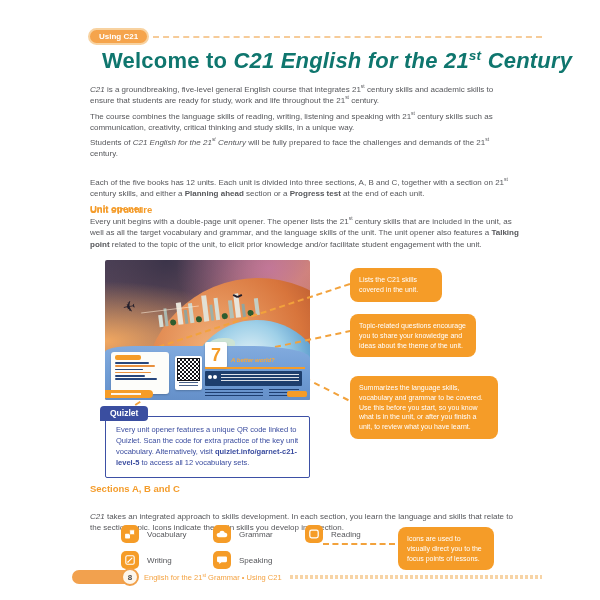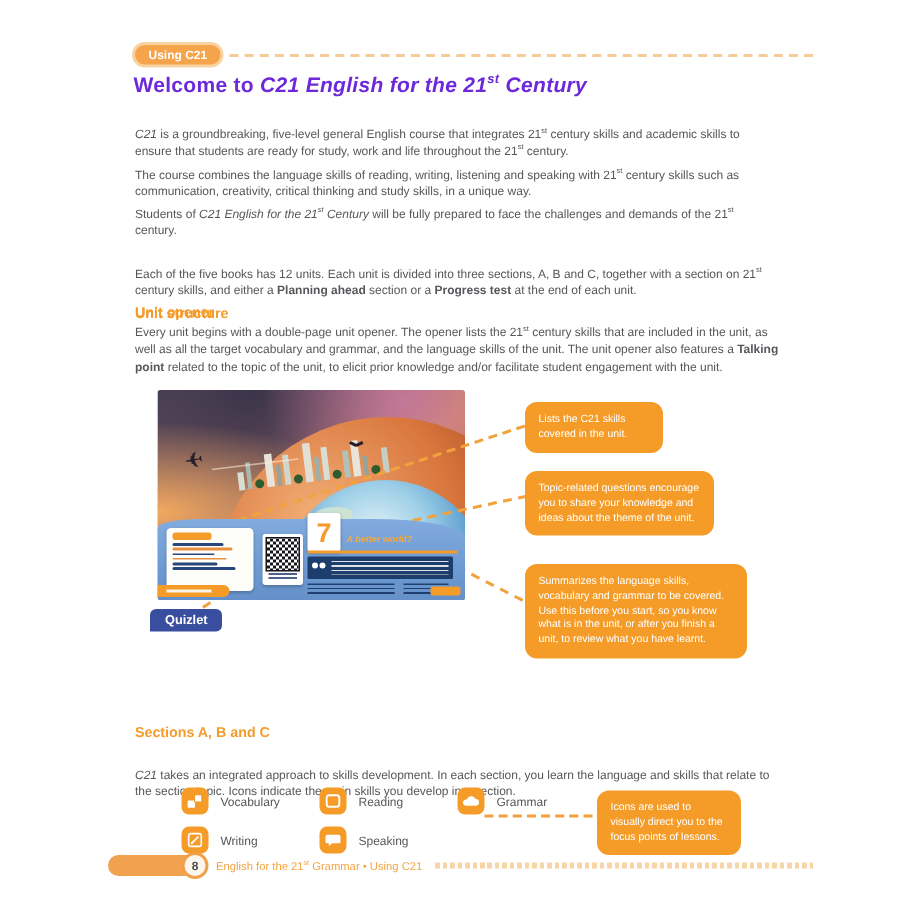--- a/index.html
+++ b/index.html
@@ -9,21 +9,21 @@
   .it{font-style:italic}
   .bd{font-weight:700}
   sup{font-size:62%;line-height:0;vertical-align:super}
 
   
   .top-row{left:88px;top:27px;right:58px;height:18px;display:flex;align-items:center;}
   .top-tab{background:#f5a44c;border:2px solid #f8d2a0;border-radius:10px;color:#ffffff;
            font-size:8px;font-weight:700;padding:2px 9px;white-space:nowrap;}
   .top-dash{flex:1;border-top:2px dashed #f6cb98;margin-left:4px;margin-top:1px;}
 
-  h1{left:89px;top:48px;margin:0;font-size:14px;font-weight:700;color:#6d28d9;letter-spacing:.2px;}
+  h1{left:102px;top:48px;margin:0;font-size:22px;font-weight:700;color:#0f766e;letter-spacing:.2px;}
   .body-p{width:424px;font-size:8px;line-height:1.42;margin:0;}
   .subhead{margin:0;font-size:9.5px;font-weight:700;color:#f49c2b;}
 
   
   .figure{left:90px;top:258px;width:448px;height:224px;}
   .artwork{position:absolute;left:15px;top:2px;width:205px;height:140px;border-radius:2px;overflow:hidden;
     background:
       radial-gradient(ellipse at 80% 6%, rgba(198,120,162,.85) 0%, rgba(198,120,162,0) 40%),
       radial-gradient(ellipse at 0% 58%, rgba(248,172,96,.95) 0%, rgba(248,172,96,0) 52%),
       radial-gradient(ellipse at 30% 0%, rgba(56,50,72,.95) 0%, rgba(56,50,72,0) 55%),
@@ -182,51 +182,52 @@
     <div class="conn" style="left:50px;top:94px;width:221px;transform:rotate(-18.2deg);"></div>
     <div class="conn" style="left:185px;top:88px;width:78px;transform:rotate(-12deg);"></div>
     <div class="conn" style="left:205px;top:114px;width:60px;transform:rotate(27deg);"></div>
     <div class="conn" style="left:36px;top:152px;width:17px;transform:rotate(-33deg);"></div>
 
     <div class="callout" style="left:260px;top:10px;width:92px;">Lists the C21 skills covered in the unit.</div>
     <div class="callout" style="left:260px;top:56px;width:126px;">Topic-related questions encourage you to share your knowledge and ideas about the theme of the unit.</div>
     <div class="callout" style="left:260px;top:118px;width:148px;">Summarizes the language skills, vocabulary and grammar to be covered. Use this before you start, so you know what is in the unit, or after you finish a unit, to review what you have learnt.</div>
 
     <div class="quizlet-tab">Quizlet</div>
+    <div class="quizlet-box"><span>Every unit opener features a unique QR code linked to Quizlet. Scan the code for extra practice of the key unit vocabulary. Alternatively, visit </span><span class="bd">quizlet.info/garnet-c21-level-5</span><span> to access all 12 vocabulary sets.</span></div>
   </div>
 
   <h2 class="abs subhead" style="left:90px;top:483px;">Sections A, B and C</h2>
   <p class="abs body-p" style="left:90px;top:496px;margin-top:15px;"><span class="it">C21</span><span> takes an integrated approach to skills development. In each section, you learn the language and skills that relate to the section topic. Icons indicate the main skills you develop in a section.</span></p>
 
   <div class="abs skills-wrap">
     <div class="skills-grid">
       <div class="skill">
         <span class="tile">
           <svg width="14" height="14" viewBox="0 0 20 20">
               <rect x="3" y="9.5" width="7" height="7" rx="1" fill="#fff"></rect>
               <rect x="9.5" y="4" width="7" height="7" rx="1" fill="#fff" stroke="#f59c28" stroke-width="1.2"></rect>
             </svg>
         </span>
         <span class="skill-label">Vocabulary</span>
       </div>
       <div class="skill">
         <span class="tile">
           <svg width="14" height="14" viewBox="0 0 20 20">
+              <path d="M5.5 14.5 a3 3 0 1 1 .6-5.9 4.2 4.2 0 0 1 8-.4 3.1 3.1 0 1 1 .7 6.3 z" fill="#fff"></path>
+            </svg>
+        </span>
+        <span class="skill-label">Grammar</span>
+      </div>
+      <div class="skill">
+        <span class="tile">
+          <svg width="14" height="14" viewBox="0 0 20 20">
               <rect x="4" y="4.5" width="12" height="11" rx="2.5" fill="none" stroke="#fff" stroke-width="1.8"></rect>
             </svg>
         </span>
         <span class="skill-label">Reading</span>
-      </div>
-      <div class="skill">
-        <span class="tile">
-          <svg width="14" height="14" viewBox="0 0 20 20">
-              <path d="M5.5 14.5 a3 3 0 1 1 .6-5.9 4.2 4.2 0 0 1 8-.4 3.1 3.1 0 1 1 .7 6.3 z" fill="#fff"></path>
-            </svg>
-        </span>
-        <span class="skill-label">Grammar</span>
       </div>
       <div class="skill">
         <span class="tile">
           <svg width="14" height="14" viewBox="0 0 20 20">
               <rect x="4" y="4" width="12" height="12" rx="2" fill="none" stroke="#fff" stroke-width="1.6"></rect>
               <path d="M7.2 12.8 L12.8 7.2" stroke="#fff" stroke-width="1.6" stroke-linecap="round"></path>
               <circle cx="7" cy="13" r="1" fill="#fff"></circle>
             </svg>
         </span>
         <span class="skill-label">Writing</span>

